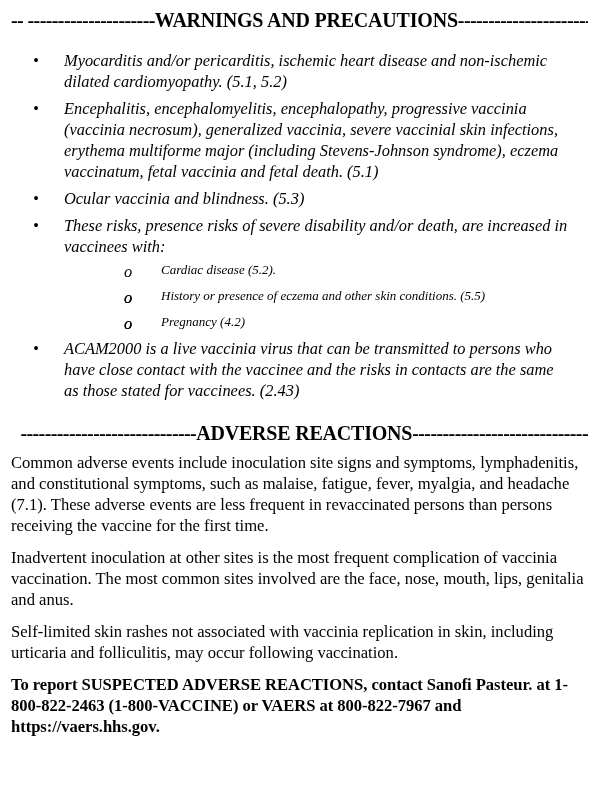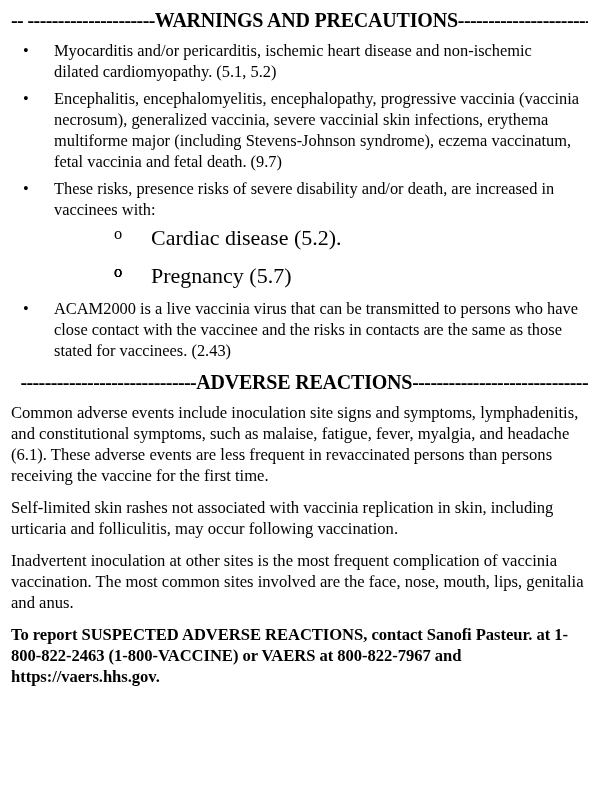--- a/index.html
+++ b/index.html
@@ -42,22 +42,23 @@
   .section-header .lead-dashes {
     letter-spacing: -0.6px;
   }
   .section-header .title {
     letter-spacing: -0.2px;
   }
 
   
   ul.bullets {
     list-style: none;
-    margin: 8px;
+    margin: 18px;
     padding: 0;
+    font-style: italic;
   }
   li.bullet {
     position: relative;
     padding-left: 35px;
     margin: 0 0 6.5px 0;
     font-size: 16.4px;
     line-height: 1.265;
   }
   li.bullet > .marker {
     position: absolute;
@@ -76,21 +77,21 @@
   
   ul.sublist {
     list-style: none;
     margin: 4px 0 2px 0;
     padding: 0;
   }
   li.subitem {
     position: relative;
     padding-left: 97px;
     margin: 0 0 9.5px 0;
-    font-size: 22px;
+    font-size: 13px;
     line-height: 1.265;
   }
   li.subitem > .marker {
     position: absolute;
     left: 60px;
     top: 0;
     font-size: 16.4px;
     line-height: 1.265;
   }
   li.subitem > .marker::before {
@@ -127,57 +128,65 @@
   <div class="warnings-block">
     <ul class="bullets">
 
       <li class="bullet">
         <span class="marker"></span>
         <span class="text">Myocarditis and/or pericarditis, ischemic heart disease and non-ischemic dilated cardiomyopathy. (5.1, 5.2)</span>
       </li>
 
       <li class="bullet">
         <span class="marker"></span>
-        <span class="text">Encephalitis, encephalomyelitis, encephalopathy, progressive vaccinia (vaccinia necrosum), generalized vaccinia, severe vaccinial skin infections, erythema multiforme major (including Stevens-Johnson syndrome), eczema vaccinatum, fetal vaccinia and fetal death. (9.7)</span>
+        <span class="text">Encephalitis, encephalomyelitis, encephalopathy, progressive vaccinia (vaccinia necrosum), generalized vaccinia, severe vaccinial skin infections, erythema multiforme major (including Stevens-Johnson syndrome), eczema vaccinatum, fetal vaccinia and fetal death. (5.1)</span>
       </li>
 
+      <li class="bullet">
+        <span class="marker"></span>
+        <span class="text">Ocular vaccinia and blindness. (5.3)</span>
+      </li>
 
       <li class="bullet">
         <span class="marker"></span>
         <span class="text">These risks, presence risks of severe disability and/or death, are increased in vaccinees with:</span>
         <ul class="sublist">
           <li class="subitem">
             <span class="marker"></span>
             <span class="text">Cardiac disease (5.2).</span>
           </li>
           <li class="subitem">
             <span class="marker"></span>
           </li>
           <li class="subitem">
             <span class="marker"></span>
+            <span class="text">History or presence of eczema and other skin conditions. (5.5)</span>
           </li>
           <li class="subitem">
             <span class="marker"></span>
-            <span class="text">Pregnancy (5.7)</span>
+          </li>
+          <li class="subitem">
+            <span class="marker"></span>
+            <span class="text">Pregnancy (4.2)</span>
           </li>
         </ul>
       </li>
 
       <li class="bullet">
         <span class="marker"></span>
         <span class="text">ACAM2000 is a live vaccinia virus that can be transmitted to persons who have close contact with the vaccinee and the risks in contacts are the same as those stated for vaccinees. (2.43)</span>
       </li>
 
     </ul>
   </div>
 
   <div class="section-header hdr-adverse">
     <span class="lead-dashes"></span><span class="rule">-----------------------------</span><span class="title">ADVERSE REACTIONS</span><span class="rule">-----------------------------</span>
   </div>
 
   <div class="adverse-block">
-    <p class="para">Common adverse events include inoculation site signs and symptoms, lymphadenitis, and constitutional symptoms, such as malaise, fatigue, fever, myalgia, and headache (6.1). These adverse events are less frequent in revaccinated persons than persons receiving the vaccine for the first time.</p>
+    <p class="para">Common adverse events include inoculation site signs and symptoms, lymphadenitis, and constitutional symptoms, such as malaise, fatigue, fever, myalgia, and headache (7.1). These adverse events are less frequent in revaccinated persons than persons receiving the vaccine for the first time.</p>
+    <p class="para">Inadvertent inoculation at other sites is the most frequent complication of vaccinia vaccination.  The most common sites involved are the face, nose, mouth, lips, genitalia and anus.</p>
     <p class="para">Self-limited skin rashes not associated with vaccinia replication in skin, including urticaria and folliculitis, may occur following vaccination.</p>
-    <p class="para">Inadvertent inoculation at other sites is the most frequent complication of vaccinia vaccination.  The most common sites involved are the face, nose, mouth, lips, genitalia and anus.</p>
     <p class="para bold">To report SUSPECTED ADVERSE REACTIONS, contact Sanofi Pasteur. at 1-800-822-2463 (1-800-VACCINE) or VAERS at 800-822-7967 and https://vaers.hhs.gov.</p>
   </div>
 
 </div>
 
 </body></html>

